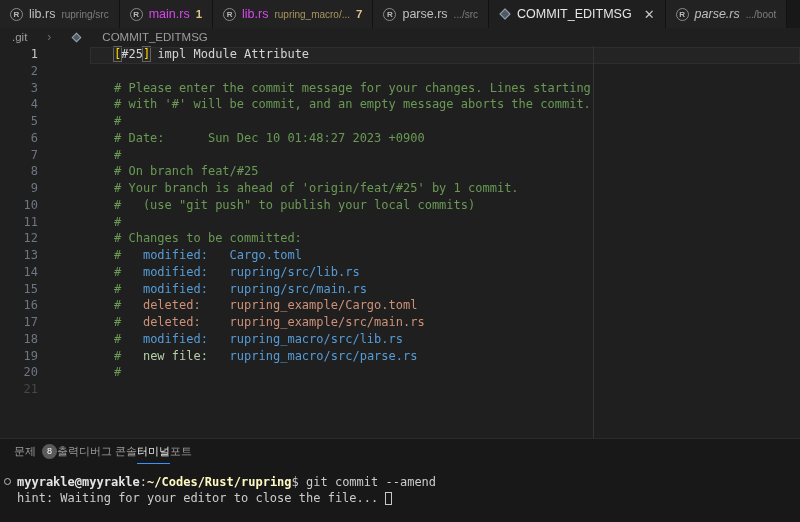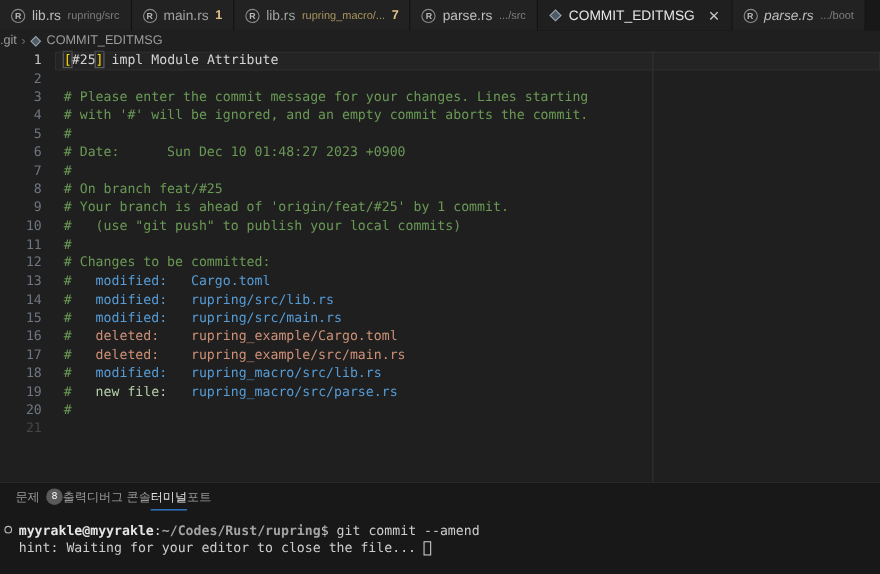--- a/index.html
+++ b/index.html
@@ -8,49 +8,49 @@
   .app { width:800px; height:522px; display:flex; flex-direction:column; background:#1f1f1f; }
 
   
   .tabbar { height:28px; background:#181818; display:flex; flex:none; overflow:hidden; }
   .tab { display:flex; align-items:center; gap:6px; padding:0 10px; background:#222222;
          border-right:1px solid #121212; font-size:12.5px; color:#bfbfbf; white-space:nowrap;
          cursor:pointer; }
   .tab.active { background:#1f1f1f; color:#e6e6e6; }
   .tab.preview .tname { font-style:italic; }
   .tab .tname { color:inherit; }
-  .tab.modified .tname { color:#a3a3a3; }
+  .tab.modified .tname { color:#d946ef; }
   .tab .desc { color:#7d7d7d; font-size:10px; }
   .tab.modified .desc { color:#a9945f; }
   .tab .badge { color:#e2c08d; font-size:11.5px; font-weight:bold; }
   .rust-icon { width:13px; height:13px; border:1px solid #8a8a8a; border-radius:50%;
                color:#b9b9b9; font-size:8px; font-weight:bold; display:flex;
                align-items:center; justify-content:center; flex:none; }
   .diamond-icon { width:8px; height:8px; background:#4f5a64; border:1px solid #93a1ad;
                   transform:rotate(45deg); flex:none; margin:0 2px; }
   .close-icon { color:#c5c5c5; font-size:13px; margin-left:6px; line-height:1; }
 
   
-  .breadcrumb { height:18px; background:#1f1f1f; display:flex; align-items:center; gap:4px;
-                font-size:11.5px; color:#9d9d9d; flex:none; }
+  .breadcrumb { height:18px; background:#1f1f1f; display:flex; align-items:center; gap:20px;
+                padding-left:12px; font-size:11.5px; color:#9d9d9d; flex:none; }
   .breadcrumb .chev { color:#6d6d6d; font-size:12px; }
   .bc-diamond { width:7px; height:7px; background:#4f5a64; border:1px solid #93a1ad;
                 transform:rotate(45deg); margin:0 2px; }
 
   
   .editor { position:relative; height:392px; flex:none; background:#1f1f1f; overflow:hidden; }
   .ruler { position:absolute; left:593px; top:0; bottom:0; width:1px; background:#333333; }
   .gutter { position:absolute; left:0; top:1px; width:50px; }
   .ln { height:16.75px; line-height:16.75px; text-align:right; padding-right:12px;
         font:12px "DejaVu Sans Mono", monospace; color:#6e7681; }
   .ln.cur { color:#c6c6c6; }
   .ln.dim { color:#474747; }
   .code { position:absolute; left:50px; right:0; top:1px; }
-  .row { height:16.75px; line-height:16.75px; padding-left:8px; white-space:pre;
-         font:12px "DejaVu Sans Mono", monospace; color:#cccccc; }
+  .row { height:16.75px; line-height:16.75px; padding-left:24px; white-space:pre;
+         font:12px "DejaVu Sans Mono", monospace; color:#cccccc;margin-left:40px; }
   .row.cur { background:#242424; outline:1px solid #2e2e2e; outline-offset:-1px; }
   .cm { color:#6a9955; }
   .bl { color:#569cd6; }
   .or { color:#ce9178; }
   .gr { color:#b5cea8; }
   .df { color:#d4d4d4; }
   .bk { color:#ffd700; outline:1px solid #626262; background:#262626; }
 
   
   .panel { flex:1; background:#181818; border-top:1px solid #2b2b2b; }
@@ -59,21 +59,21 @@
   .ptab { display:flex; align-items:center; gap:6px; border-bottom:1px solid transparent;
           cursor:pointer; }
   .ptab.active { color:#e7e7e7; border-bottom-color:#3794ff; }
   .pbadge { background:#5a5a5a; color:#ffffff; border-radius:50%; width:15px; height:15px;
             font-size:9px; display:flex; align-items:center; justify-content:center; }
 
   .term { padding:10px 0 0 17px; font:12px "DejaVu Sans Mono", monospace; color:#cccccc;
           line-height:16px; }
   .tline { position:relative; white-space:pre; }
   .tgreen { color:#e5e5e5; font-weight:bold; }
-  .tblue { color:#a3a3a3; font-weight:bold; }
+  .tblue { color:#fef9c3; font-weight:bold; }
   .tdef { color:#cccccc; }
   .cmd-circle { position:absolute; left:-13px; top:4px; width:7px; height:7px;
                 border:1px solid #bdbdbd; border-radius:50%; }
   .tcursor { display:inline-block; width:7px; height:13px; border:1px solid #c8c8c8;
              vertical-align:text-bottom; }
 </style>
 </head>
 <body>
 
 <div class="app">
@@ -140,21 +140,21 @@
         <div class="ln">17</div>
         <div class="ln">18</div>
         <div class="ln">19</div>
         <div class="ln">20</div>
         <div class="ln dim">21</div>
       </div>
     <div class="code">
         <div class="row cur"><span class="bk">[</span><span class="df">#25</span><span class="bk">]</span><span class="df"> impl Module Attribute</span></div>
         <div class="row"></div>
         <div class="row"><span class="cm"># Please enter the commit message for your changes. Lines starting</span></div>
-        <div class="row"><span class="cm"># with '#' will be ignored, and an empty commit aborts the commit.</span></div>
+        <div class="row"><span class="cm"># with '#' will be commit, and an empty message aborts the commit.</span></div>
         <div class="row"><span class="cm">#</span></div>
         <div class="row"><span class="cm"># Date:      Sun Dec 10 01:48:27 2023 +0900</span></div>
         <div class="row"><span class="cm">#</span></div>
         <div class="row"><span class="cm"># On branch feat/#25</span></div>
         <div class="row"><span class="cm"># Your branch is ahead of 'origin/feat/#25' by 1 commit.</span></div>
         <div class="row"><span class="cm">#   (use "git push" to publish your local commits)</span></div>
         <div class="row"><span class="cm">#</span></div>
         <div class="row"><span class="cm"># Changes to be committed:</span></div>
         <div class="row"><span class="cm">#</span><span class="bl">   modified:   Cargo.toml</span></div>
         <div class="row"><span class="cm">#</span><span class="bl">   modified:   rupring/src/lib.rs</span></div>

